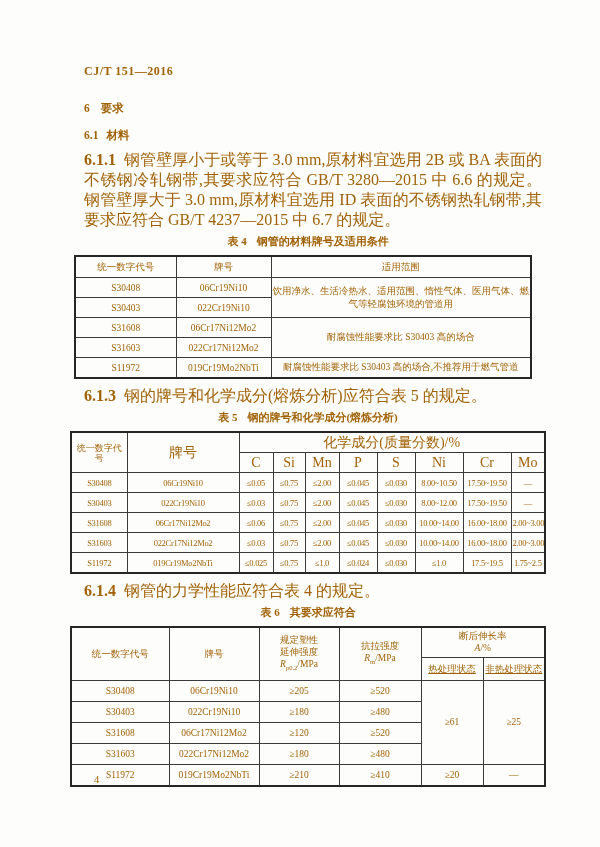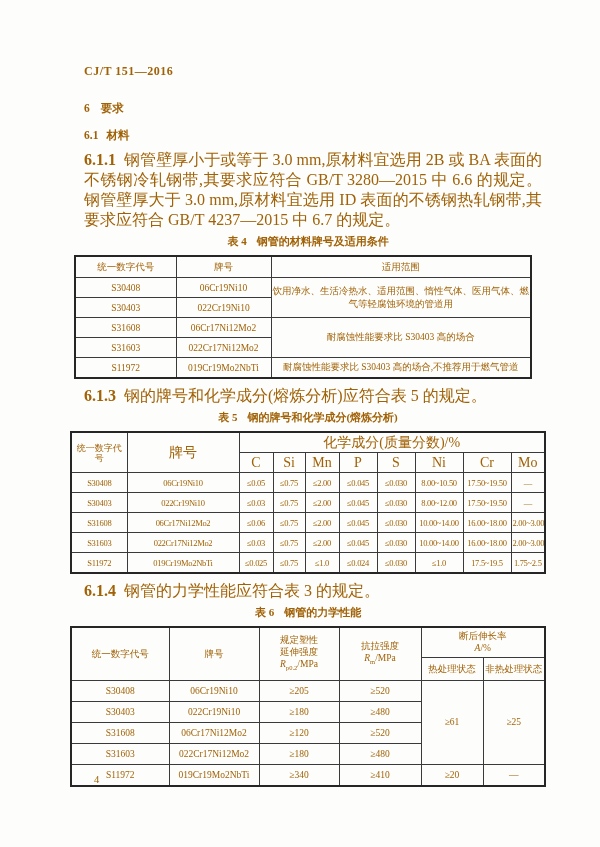--- a/index.html
+++ b/index.html
@@ -53,21 +53,21 @@
   .t4 .scope2{line-height:13px;}
   
   .t5{width:476px;font-size:8.5px;}
   .t5 th{height:19px;font-size:14px;}
   .t5 td{height:19px;letter-spacing:-0.3px;}
   .t5 .code-h{font-size:9px;line-height:10px;}
   
   .t6{width:476px;font-size:9.5px;}
   .t6 th{font-size:9.5px;line-height:12px;}
   .t6 .h-main{height:30px;}
-  .t6 .h-sub th{height:22px;}
+  .t6 .h-sub th{height:22px;text-decoration:underline;}
   .t6 td{height:20px;}
   .sym{font-style:italic;}
   sub{font-size:6.5px;}
   .page-number{
     position:absolute;left:94px;top:774px;
     font-size:10.5px;
   }
 </style>
 </head>
 <body>
@@ -220,24 +220,24 @@
       <td>≤1.0</td>
       <td>≤0.024</td>
       <td>≤0.030</td>
       <td>≤1.0</td>
       <td>17.5~19.5</td>
       <td>1.75~2.5</td>
     </tr>
   </tbody>
     </table>
 
-  <p class="clause"><span class="cnum">6.1.4</span><span>钢管的力学性能应符合表 3 的规定。</span></p>
+  <p class="clause"><span class="cnum">6.1.4</span><span>钢管的力学性能应符合表 4 的规定。</span></p>
 
   <div class="cap">
-    <span class="cap-label">表 6</span><span>钢管的力学性能</span>
+    <span class="cap-label">表 6</span><span>其要求应符合</span>
   </div>
 
   <table class="t t6">
     <colgroup>
       <col style="width:98px">
         <col style="width:90px">
         <col style="width:80px">
       <col style="width:82px">
         <col style="width:62px">
         <col>
@@ -286,21 +286,21 @@
     </tr>
     <tr>
       <td>S31603</td>
       <td>022Cr17Ni12Mo2</td>
       <td>≥180</td>
       <td>≥480</td>
     </tr>
     <tr>
       <td>S11972</td>
       <td>019Cr19Mo2NbTi</td>
-      <td>≥340</td>
+      <td>≥210</td>
       <td>≥410</td>
       <td>≥20</td>
       <td>—</td>
     </tr>
   </tbody>
     </table>
 
   <div class="page-number">4</div>
 
 </div>

